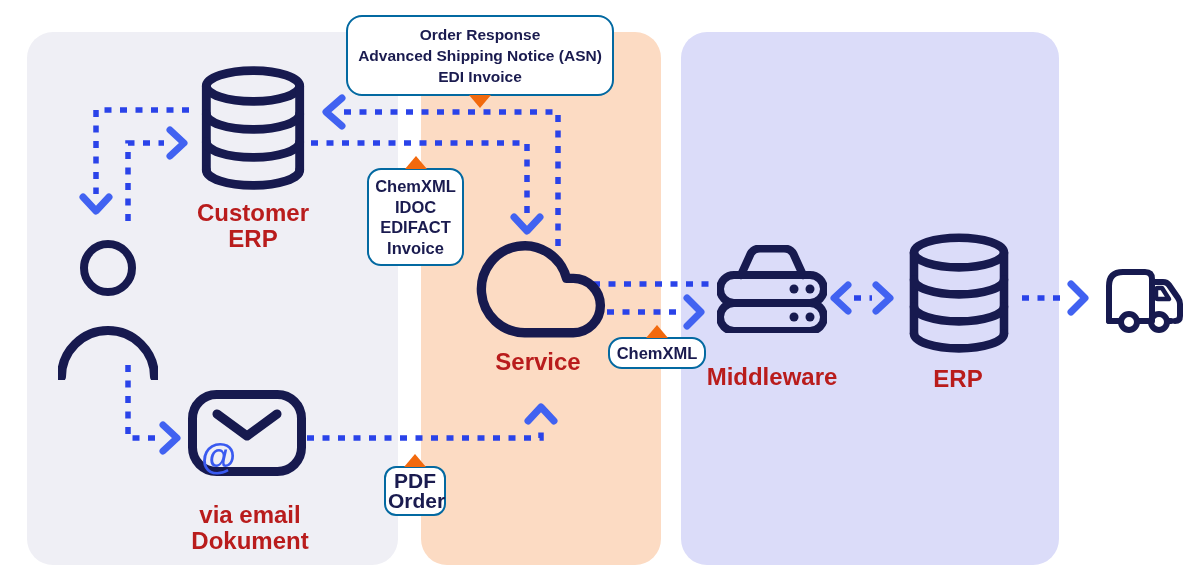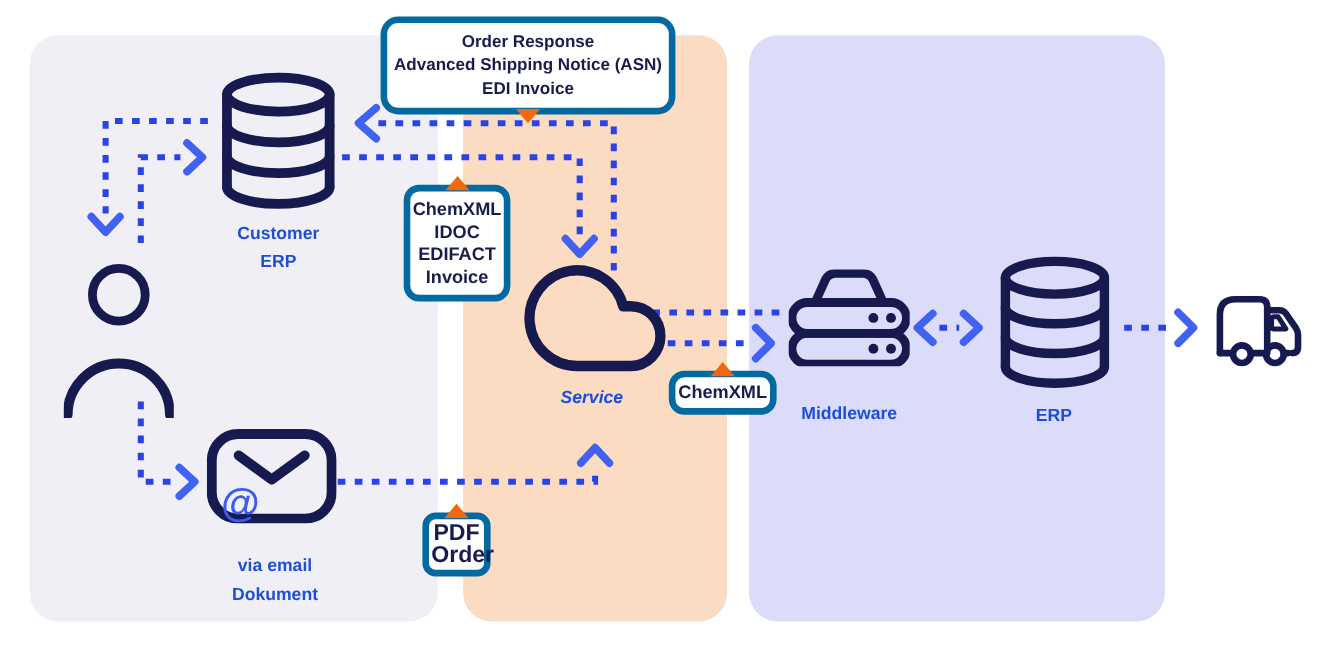--- a/index.html
+++ b/index.html
@@ -8,24 +8,24 @@
   .panel{position:absolute;top:32px;height:533px;border-radius:26px;z-index:0;}
   #panel-customer{left:27px;width:371px;background:#efeff5;}
   #panel-provider{left:421px;width:240px;background:#fcdbc3;}
   #panel-wacker{left:681px;width:378px;background:#dbdcf9;}
   #wires{position:absolute;left:0;top:0;z-index:1;}
   .wire{fill:none;stroke:#2a43e9;stroke-width:5.5;stroke-dasharray:7 8.5;}
   .chev{fill:none;stroke:#4162f1;stroke-width:7;stroke-linecap:round;stroke-linejoin:round;}
   .icon{position:absolute;z-index:2;}
   .icon svg{display:block;}
   .ico{fill:none;stroke:#171a4f;stroke-linecap:round;stroke-linejoin:round;}
-  .nodelabel{position:absolute;z-index:2;text-align:center;color:#1d4ed8;
-             font-weight:bold;font-size:16px;line-height:26px;}
+  .nodelabel{position:absolute;z-index:2;text-align:center;color:#b91c1c;
+             font-weight:bold;font-size:24px;line-height:26px;}
   .nodelabel span{display:block;}
-  .callout{position:absolute;z-index:3;background:#ffffff;border:6px solid #0369a1;
+  .callout{position:absolute;z-index:3;background:#ffffff;border:2px solid #0369a1;
            border-radius:16px;color:#1a1b4f;font-weight:bold;text-align:center;
            box-sizing:border-box;}
   .callout .line{display:block;white-space:nowrap;}
   .ptr{position:absolute;left:50%;margin-left:-11px;width:0;height:0;
        border-left:11px solid transparent;border-right:11px solid transparent;}
   .ptr-down{bottom:-14px;border-top:13px solid #f2690d;}
   .ptr-up{top:-14px;border-bottom:13px solid #f2690d;}
   #callout-order{left:346px;top:15px;width:268px;padding:7px 4px;
                  font-size:15.5px;line-height:21px;}
   #callout-formats{left:367px;top:168px;width:97px;padding:6px 2px;
@@ -117,21 +117,21 @@
 <div class="nodelabel" style="left:160px;top:502px;width:180px;">
   <span>via email</span>
   <span>Dokument</span>
 </div>
 
 <div class="icon" style="left:476px;top:224px;">
   <svg width="130" height="115" viewBox="0 0 125 110" preserveAspectRatio="none">
     <path class="ico" d="M93.6 52 h-6.55 A41.6 41.6 0 1 0 46.8 104 h46.8 a26 26 0 0 0 0 -52 z" stroke-width="9"></path>
   </svg>
 </div>
-<div class="nodelabel" style="left:448px;top:349px;width:180px;font-style:italic;">
+<div class="nodelabel" style="left:448px;top:349px;width:180px;">
   <span>Service</span>
 </div>
 
 <div class="icon" style="left:717px;top:245px;">
   <svg width="110" height="88" viewBox="0 0 110 88">
     <path class="ico" d="M24 30 L33.5 9 Q36.5 3.5 43 3.5 H67 Q73.5 3.5 76.5 9 L86 30" stroke-width="8"></path>
     <rect class="ico" x="3" y="30" width="104" height="28" rx="14" stroke-width="8"></rect>
     <rect class="ico" x="3" y="58" width="104" height="28" rx="14" stroke-width="8"></rect>
     <circle cx="77" cy="44" r="4.5" fill="#171a4f"></circle>
     <circle cx="93" cy="44" r="4.5" fill="#171a4f"></circle>

